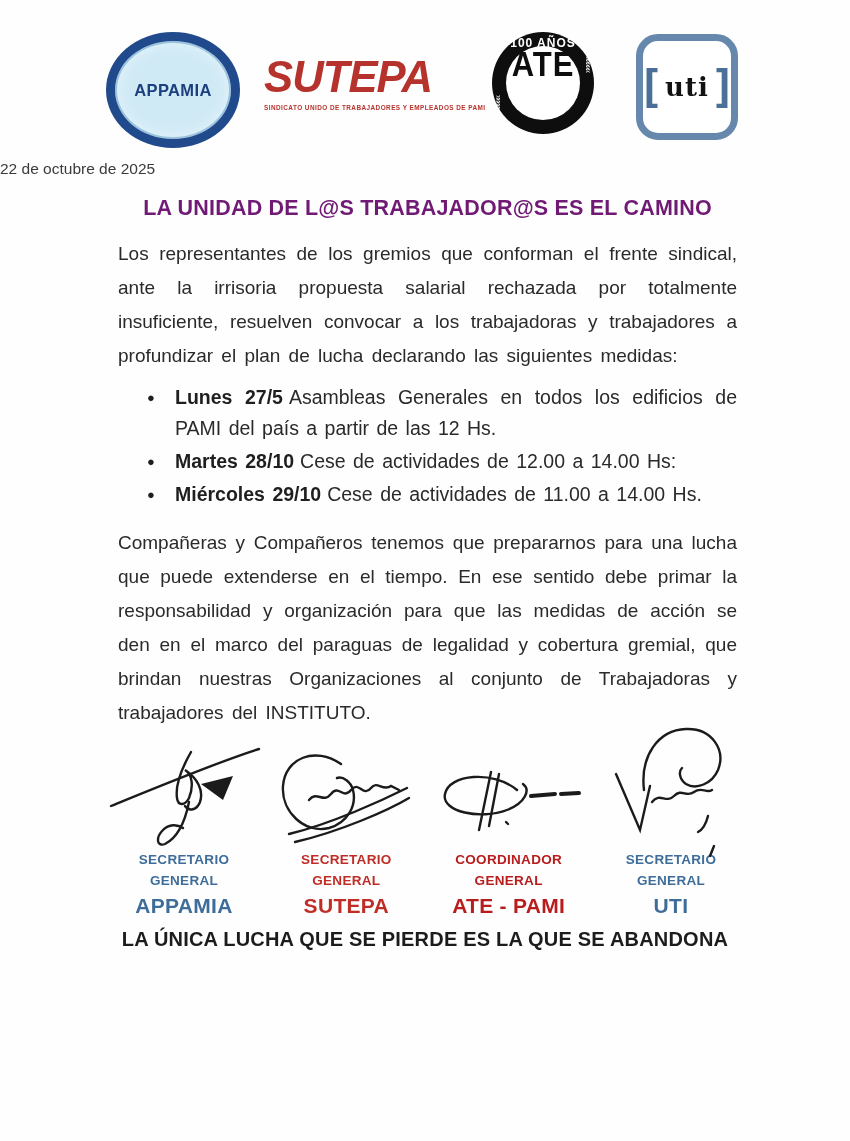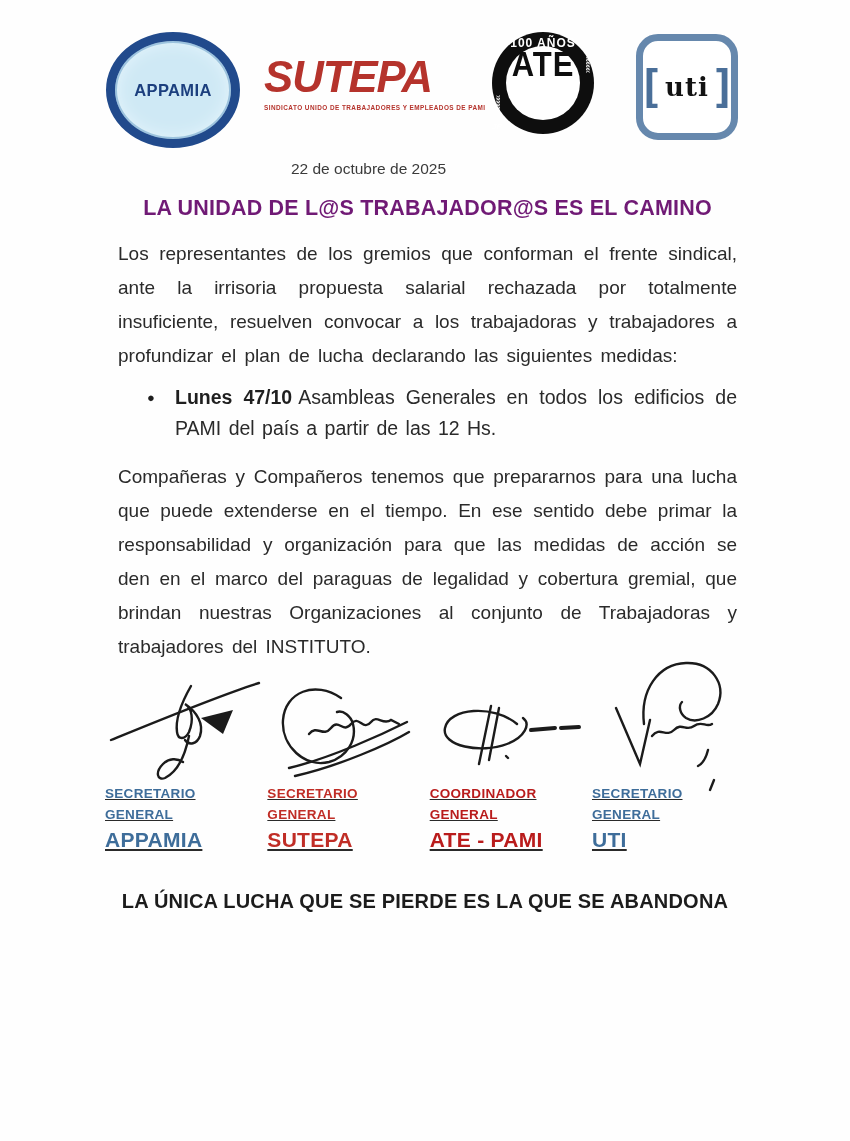--- a/index.html
+++ b/index.html
@@ -32,48 +32,48 @@
   .ate-laurel.right{right:1px;}
   .ate-bottom{position:absolute;bottom:3px;left:0;right:0;text-align:left;color:#fff;font-size:8px;font-style:italic;font-weight:700;}
   .logo-uti{
     width:88px;height:92px;border:7px solid #6688ad;border-radius:22px;background:#fff;
     display:flex;align-items:center;justify-content:center;margin-top:2px;
   }
   .uti-bracket{color:#4a6f99;font-size:44px;font-weight:700;font-family:"DejaVu Sans Mono",monospace;line-height:.9;}
   .uti-word{font-family:"DejaVu Serif",serif;font-weight:700;font-size:26px;color:#121212;margin:0 1px;letter-spacing:1px;}
 
   
-  .date{margin:10px 113px 0 0;text-align:center;font-size:15.5px;color:#3b3b3b;}
+  .date{margin:10px 113px 0 0;text-align:left;font-size:15.5px;color:#3b3b3b;}
   .title{margin:18px 113px 0 118px;text-align:center;font-size:21.5px;font-weight:800;color:#701a75;letter-spacing:.2px;}
   .body-par{
     margin:16px 113px 0 118px;font-size:19px;line-height:34px;
     text-align:justify;word-spacing:3px;color:#2a2a2a;
   }
   .measures{margin:9px 113px 0 118px;padding:0;list-style:none;}
   .measures li{
     position:relative;padding-left:57px;font-size:19.5px;line-height:31px;
     text-align:justify;word-spacing:2px;margin-bottom:2px;color:#2a2a2a;
   }
   .measures li::before{content:"\25CF";position:absolute;left:29px;top:0;font-size:13px;color:#1d1d1d;}
   .day{font-weight:800;color:#1f1f1f;margin-right:6px;}
 
   
   .sign-row{display:flex;justify-content:space-between;margin:8px 100px 0 105px;}
-  .sign-col{width:158px;text-decoration:underline;}
+  .sign-col{width:158px;text-align:center;}
   .sig-box{height:112px;display:flex;align-items:flex-end;justify-content:center;}
   .sig-box svg{overflow:visible;}
   .sig-4{position:relative;top:14px;}
   .role{font-size:13.5px;font-weight:800;line-height:1.55;letter-spacing:.3px;}
   .org{font-size:21px;font-weight:800;margin-top:2px;letter-spacing:.3px;}
   .c-blue{color:#3e6d9a;}
   .c-red{color:#c02d26;}
   .c-olive{color:#b91c1c;}
 
   .footer{
-    margin:38px 100px 0 100px;text-align:center;font-size:20px;font-weight:800;
+    margin:10px 100px 0 100px;text-align:center;font-size:20px;font-weight:800;
     color:#1c1c1c;letter-spacing:.2px;
   }
 </style>
 </head>
 <body>
 
 <div class="page">
 
   <header class="logos">
     <div class="logo-appamia">
@@ -104,21 +104,27 @@
   </header>
 
   <div class="date">22 de octubre de 2025</div>
 
   <h1 class="title">LA UNIDAD DE L@S TRABAJADOR@S ES EL CAMINO</h1>
 
   <p class="body-par">Los representantes de los gremios que conforman el frente sindical, ante la irrisoria propuesta salarial rechazada por totalmente insuficiente, resuelven convocar a los trabajadoras y trabajadores a profundizar el plan de lucha declarando las siguientes medidas:</p>
 
   <ul class="measures">
     <li>
-      <span class="day">Lunes 47/10</span><span class="detail">Asambleas Generales en todos los edificios de PAMI del país a partir de las 12 Hs.</span>
+      <span class="day">Lunes 27/5</span><span class="detail">Asambleas Generales en todos los edificios de PAMI del país a partir de las 12 Hs.</span>
+    </li>
+    <li>
+      <span class="day">Martes 28/10</span><span class="detail">Cese de actividades de 12.00 a 14.00 Hs:</span>
+    </li>
+    <li>
+      <span class="day">Miércoles 29/10</span><span class="detail">Cese de actividades de 11.00 a 14.00 Hs.</span>
     </li>
   </ul>
 
   <p class="body-par">Compañeras y Compañeros tenemos que prepararnos para una lucha que puede extenderse en el tiempo. En ese sentido debe primar la responsabilidad y organización para que las medidas de acción se den en el marco del paraguas de legalidad y cobertura gremial, que brindan nuestras Organizaciones al conjunto de Trabajadoras y trabajadores del INSTITUTO.</p>
 
   <div class="sign-row">
 
     <div class="sign-col">
       <div class="sig-box">
         <svg width="158" height="110" viewBox="0 0 158 110">

